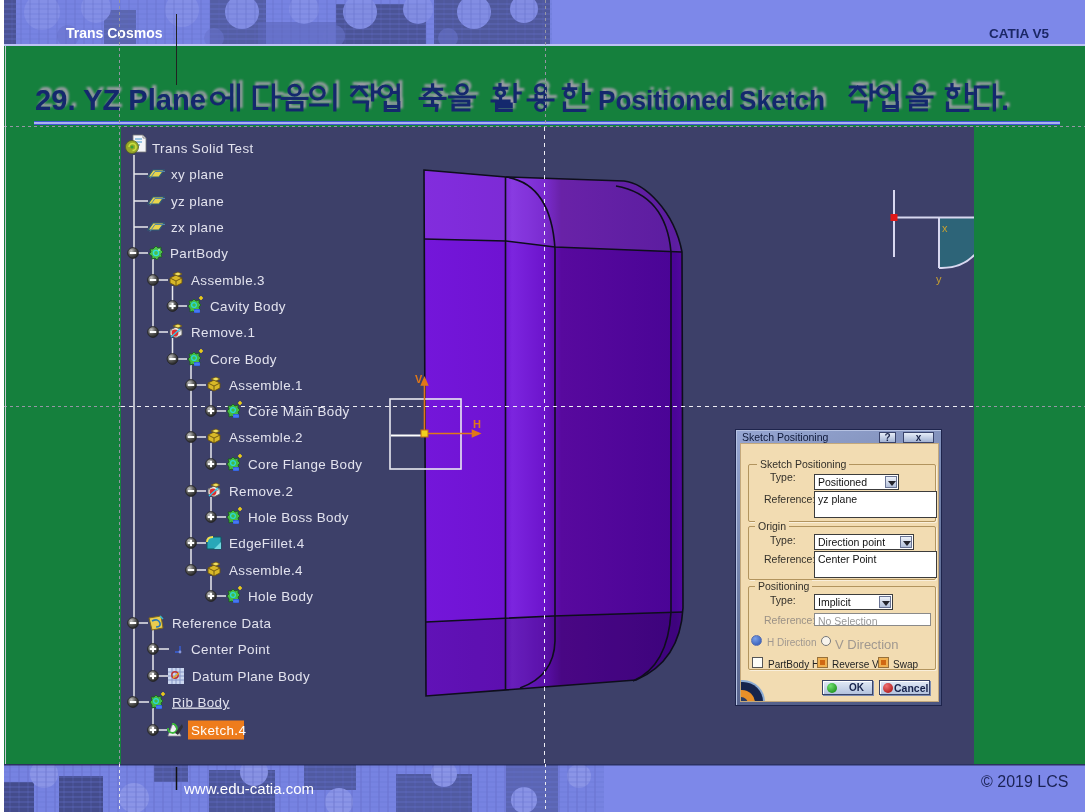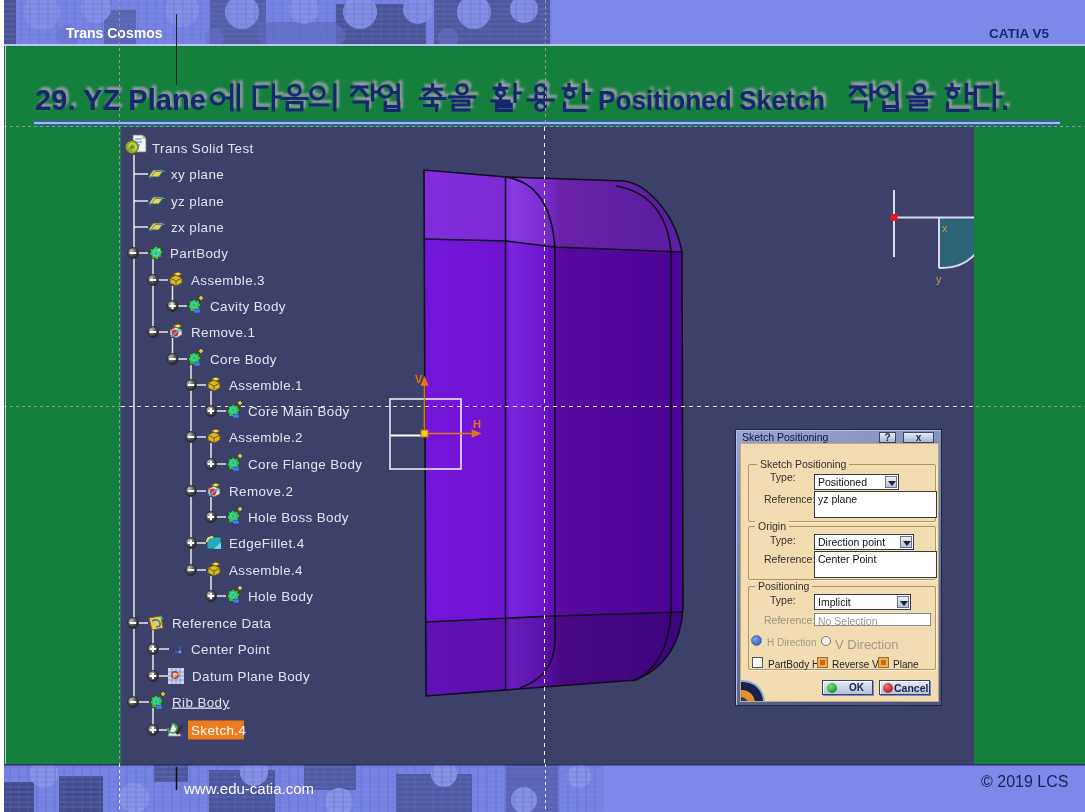--- a/index.html
+++ b/index.html
@@ -549,21 +549,21 @@
             <div class="abs" style="left:2px;top:4px;width:0;height:0;border-left:4px solid transparent;border-right:4px solid transparent;border-top:5px solid #24242c"></div>
           </div>
         </div>
         <div class="abs" style="left:23px;top:109px;font-size:10.5px;color:#33302a;white-space:nowrap">Reference:</div>
         <div class="abs" style="left:73px;top:107px;width:123px;height:27px;background:#fff;border:1px solid #3c3c3c">
           <div class="abs" style="left:3px;top:1px;font-size:10.5px;color:#111;white-space:nowrap">Center Point</div>
         </div>
         <div class="abs" style="left:7px;top:142px;width:188px;height:84px;border:1px solid #b2945e;border-radius:2px;box-shadow:1px 1px 0 rgba(255,255,255,.55)"></div>
         <div class="abs" style="left:14px;top:136px;background:#f2dcb2;padding:0 3px;font-size:10.5px;color:#33302a">Positioning</div>
         <div class="abs" style="left:29px;top:150px;font-size:10.5px;color:#33302a;white-space:nowrap">Type:</div>
-        <div class="abs" style="left:73px;top:150px;width:97px;height:16px;background:#fff;border:1px solid #3c3c3c">
+        <div class="abs" style="left:73px;top:150px;width:79px;height:16px;background:#fff;border:1px solid #3c3c3c">
           <div class="abs" style="left:3px;top:1px;font-size:10.5px;color:#111;white-space:nowrap">Implicit</div>
           <div class="abs" style="right:1px;top:1px;width:12px;height:12px;background:linear-gradient(#eef2fa,#b3c0da);border:1px solid #6a7494">
             <div class="abs" style="left:2px;top:4px;width:0;height:0;border-left:4px solid transparent;border-right:4px solid transparent;border-top:5px solid #24242c"></div>
           </div>
         </div>
         <div class="abs" style="left:23px;top:170px;font-size:10.5px;color:#9a9186;white-space:nowrap">Reference:</div>
         <div class="abs" style="left:73px;top:169px;width:117px;height:13px;background:#fff;border:1px solid #8a8a8a">
           <div class="abs" style="left:3px;top:1px;font-size:10.5px;color:#999;white-space:nowrap">No Selection</div>
         </div>
         <div class="abs" style="left:10px;top:191px;width:11px;height:11px;border-radius:50%;background:radial-gradient(circle at 35% 30%,#7aa0e8,#2850b0);border:1px solid #5a70b0"></div>
@@ -572,21 +572,21 @@
         <div class="abs" style="left:94px;top:192.5px;font-size:13px;color:#a09890">V Direction</div>
         <div class="abs" style="left:11px;top:213px;width:11px;height:11px;background:#fdfdf8;border:1px solid #555"></div>
         <div class="abs" style="left:27px;top:214.5px;font-size:10px;color:#222">PartBody H</div>
         <div class="abs" style="left:76px;top:213px;width:11px;height:11px;background:#f0b050;border:1px solid #97703a">
           <div class="abs" style="left:2px;top:2px;width:5px;height:5px;background:#d06812"></div>
         </div>
         <div class="abs" style="left:91px;top:214.5px;font-size:10px;color:#222">Reverse V</div>
         <div class="abs" style="left:137px;top:213px;width:11px;height:11px;background:#f0b050;border:1px solid #97703a">
           <div class="abs" style="left:2px;top:2px;width:5px;height:5px;background:#d06812"></div>
         </div>
-        <div class="abs" style="left:152px;top:214.5px;font-size:10px;color:#222">Plane</div>
+        <div class="abs" style="left:152px;top:214.5px;font-size:10px;color:#222">Swap</div>
         <svg class="abs" style="left:0px;bottom:0px" width="42" height="28" viewBox="0 0 42 28">
           <circle cx="2" cy="29" r="22" fill="#8cacd4"></circle>
           <circle cx="2" cy="29" r="20" fill="#16244c"></circle>
           <circle cx="1" cy="30" r="13" fill="#e89028"></circle>
           <circle cx="0" cy="31" r="7" fill="#283c64"></circle>
         </svg>
         <div class="abs" style="left:81px;top:236px;width:51px;height:15px;background:linear-gradient(#e2eaf6,#b4c3de);border:1px solid #3a4468;box-shadow:inset 1px 1px 0 #fff,1px 1px 0 #7d8cb2">
           <div class="abs" style="left:4px;top:2px;width:10px;height:10px;border-radius:50%;background:radial-gradient(circle at 35% 30%,#70e070,#0a800a)"></div>
           <div class="abs" style="left:26px;top:1px;font-size:10px;font-weight:bold;color:#16224a">OK</div>
         </div>

